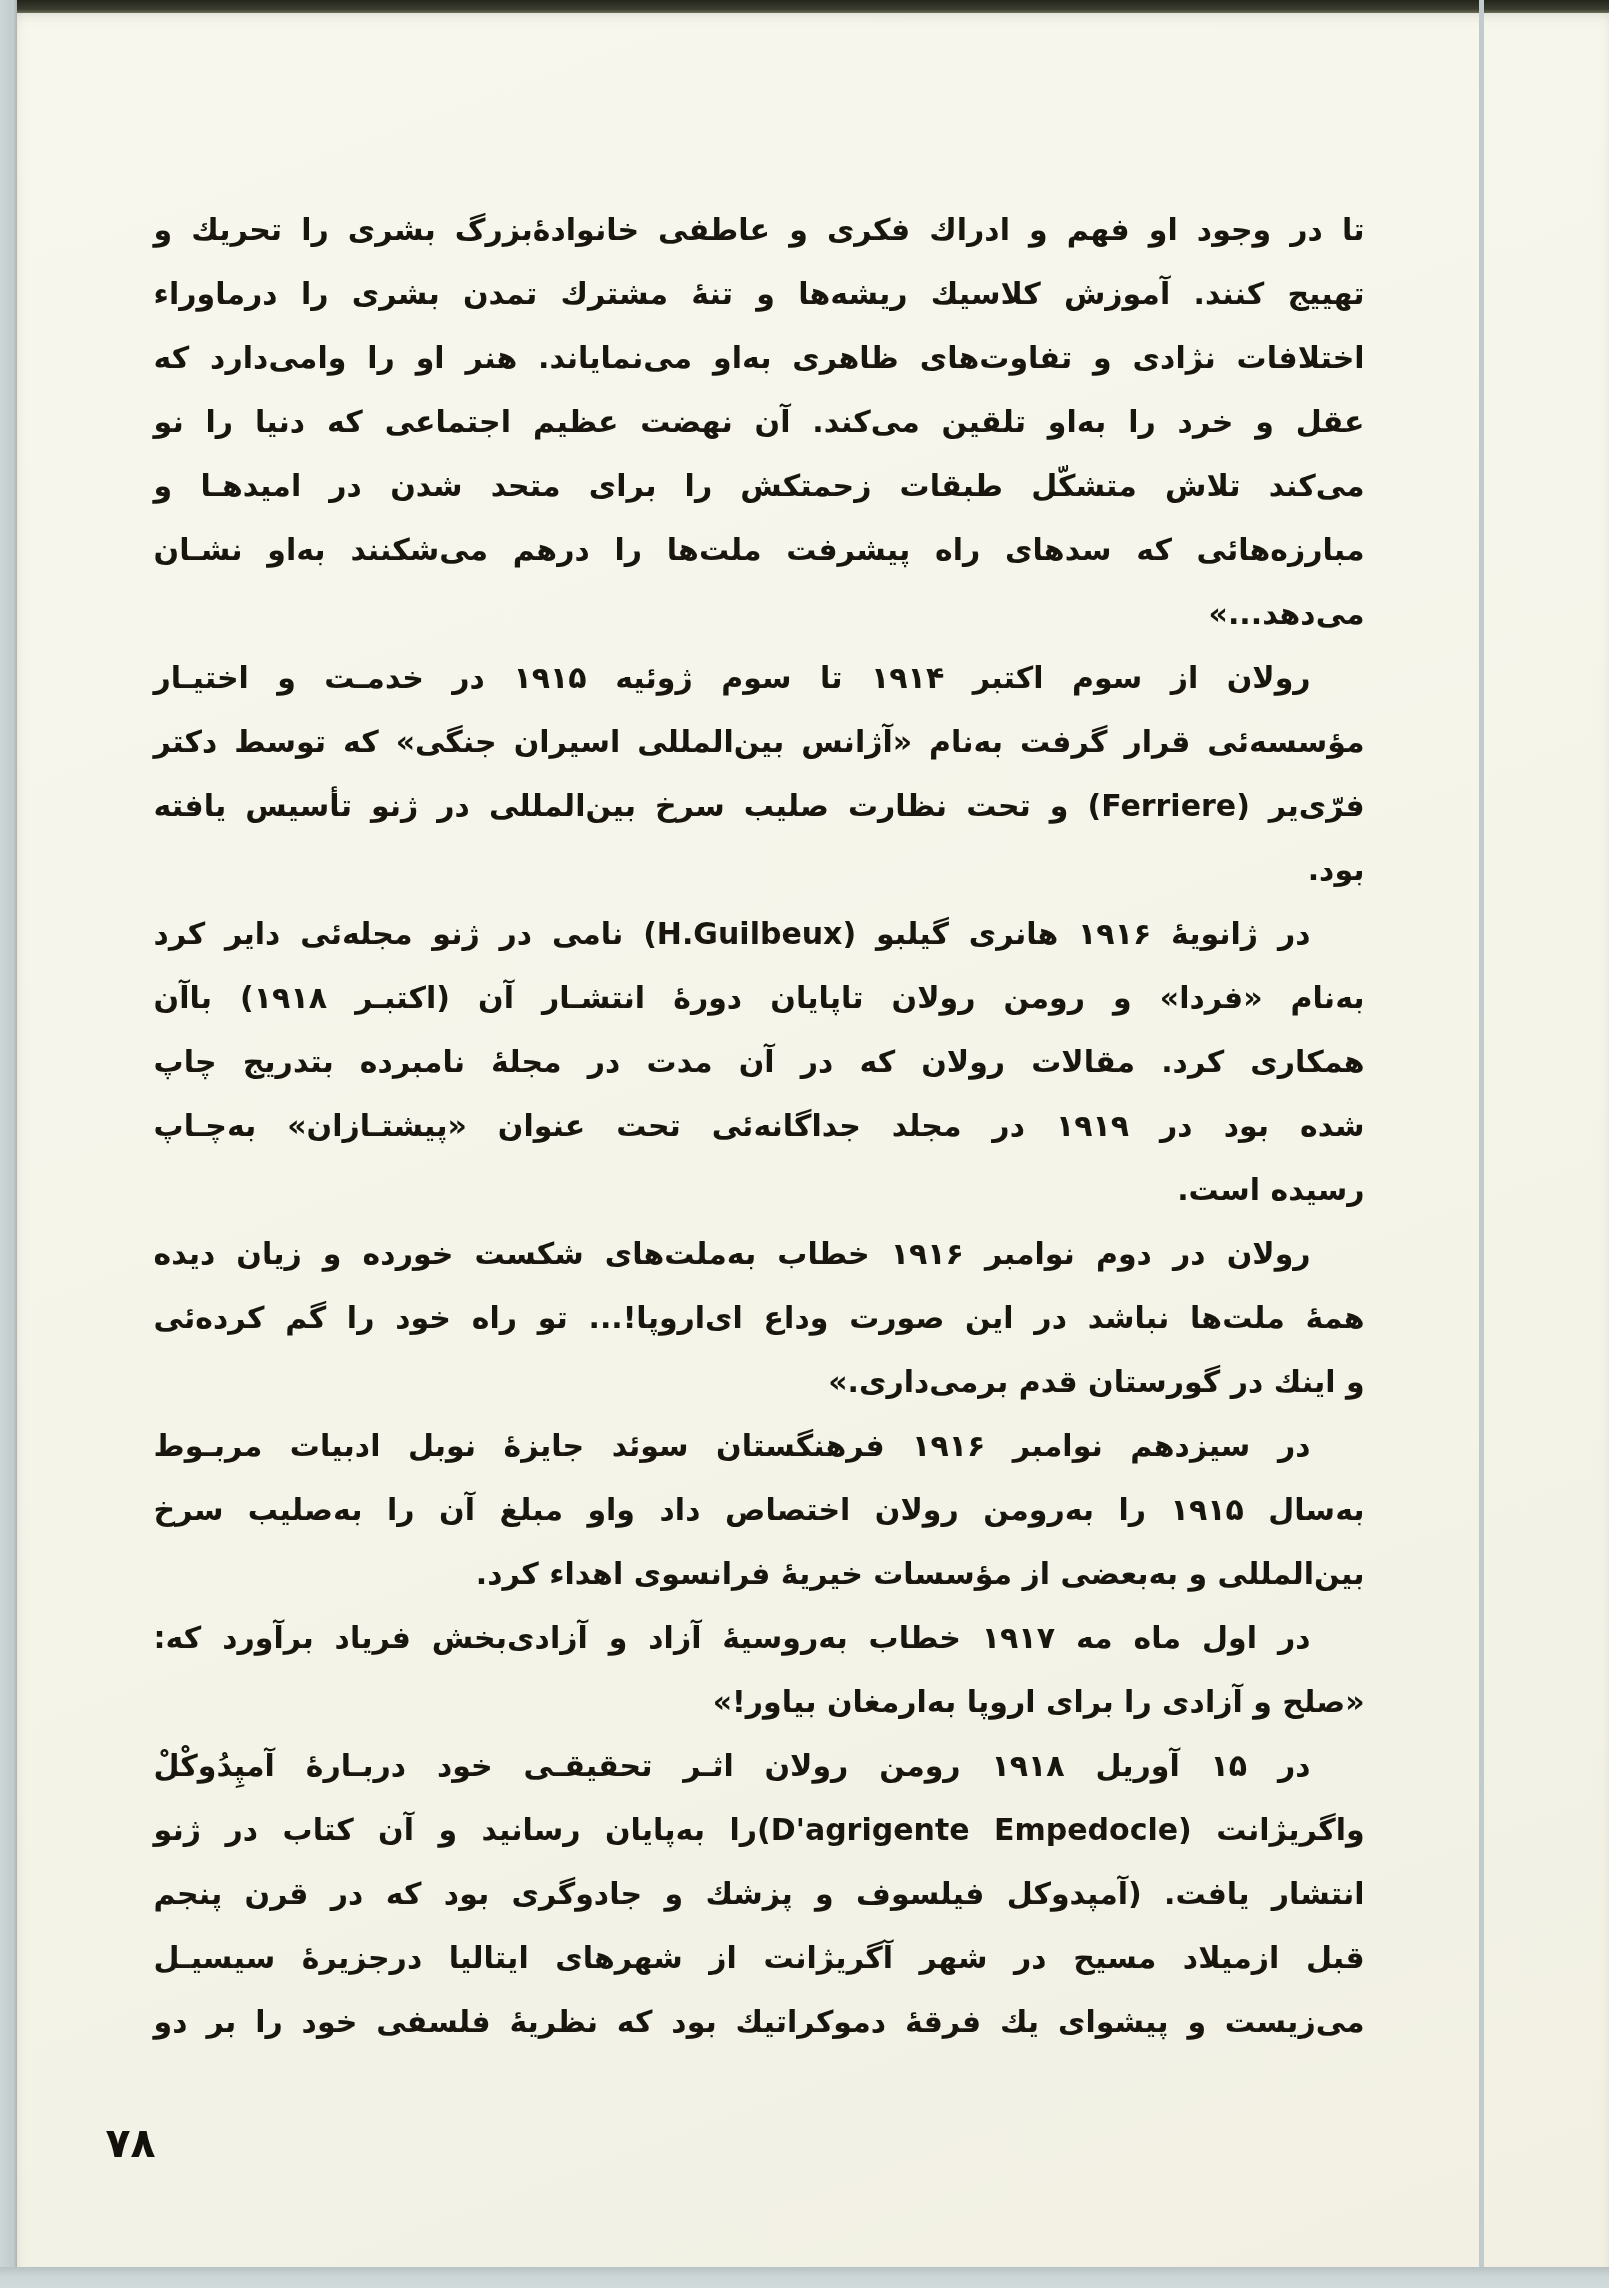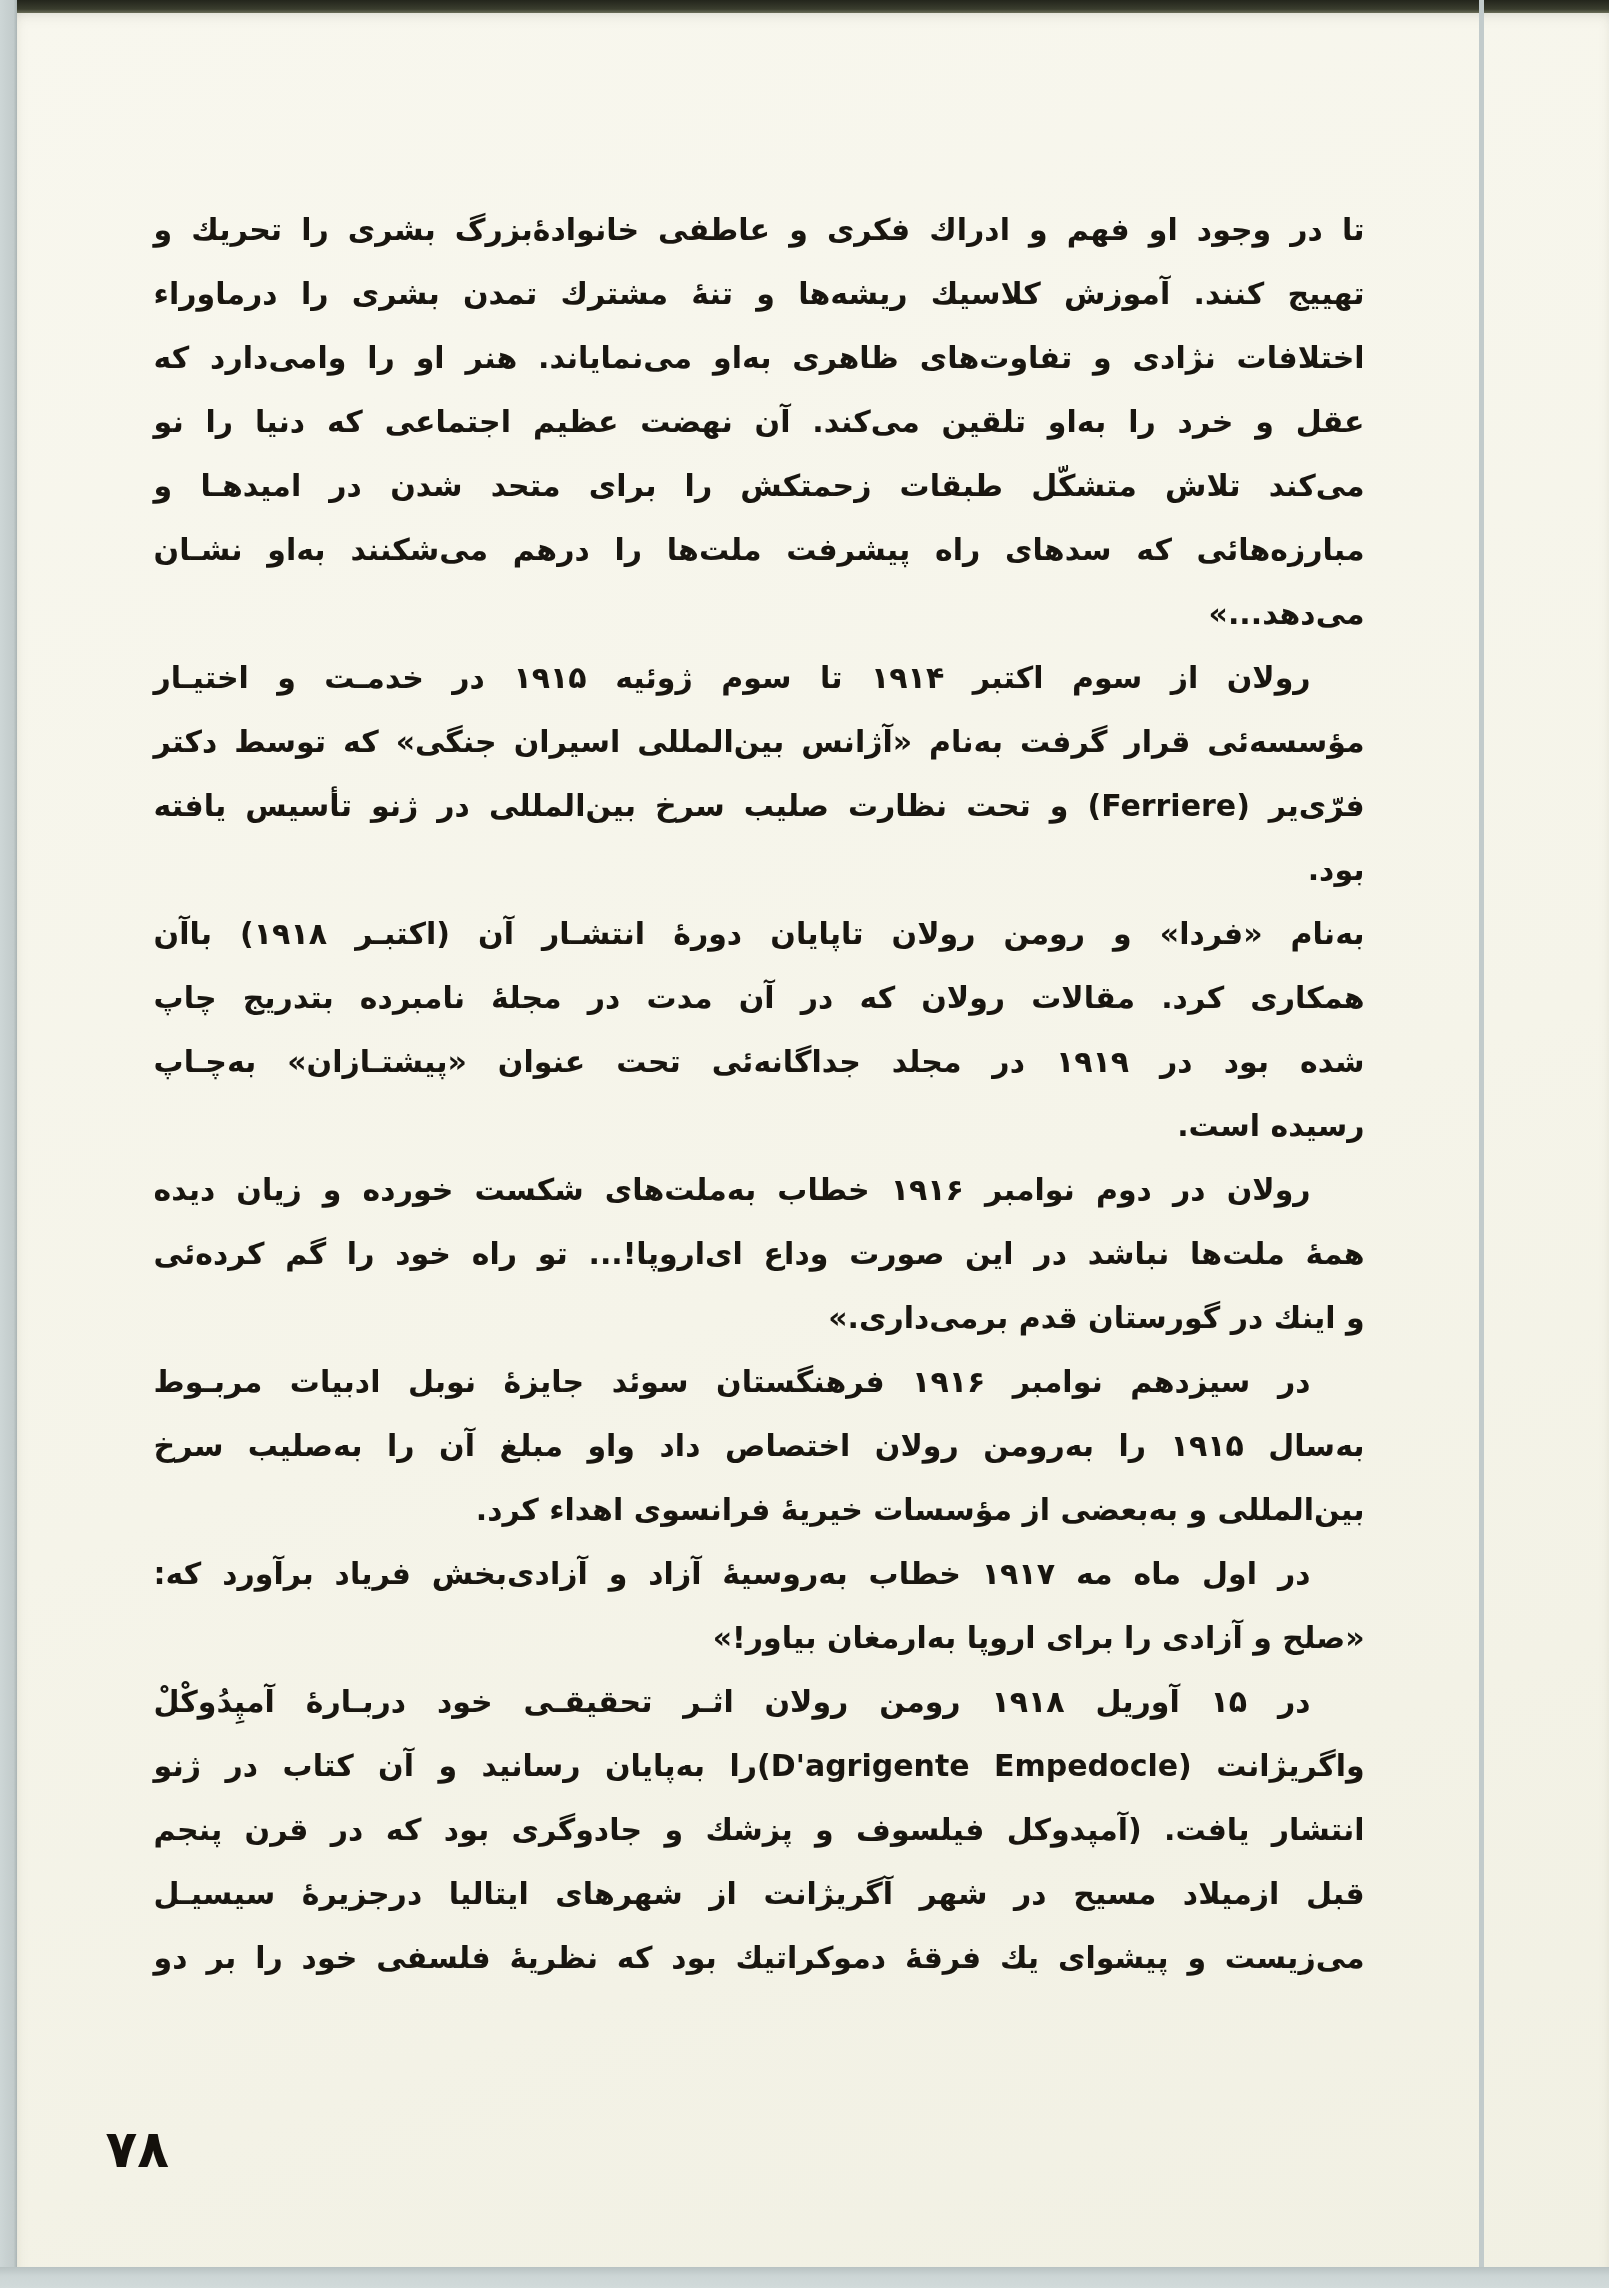--- a/index.html
+++ b/index.html
@@ -67,21 +67,21 @@
     white-space: normal;
     height: 64px;
     overflow: visible;
   }
   .ln.first { padding-right: 54px; }
   .ln.end  { text-align-last: right; }
   .page-number {
     position: absolute;
     left: 89px; top: 2119px;
     direction: rtl;
-    font-size: 52px;
+    font-size: 41px;
     font-weight: bold;
     color: #14110c;
   }
 </style>
 </head>
 <body>
 
 <div class="scan">
   <div class="page">
 
@@ -98,20 +98,21 @@
       </p>
 
       <p class="para">
         <span class="ln first">رولان از سوم اكتبر ۱۹۱۴ تا سوم ژوئيه ۱۹۱۵ در خدمـت و اختيـار</span>
         <span class="ln">مؤسسه‌ئى قرار گرفت به‌نام «آژانس بين‌المللى اسيران جنگى» كه توسط دكتر</span>
         <span class="ln">فرّى‌ير (Ferriere) و تحت نظارت صليب سرخ بين‌المللى در ژنو تأسيس يافته</span>
         <span class="ln end">بود.</span>
       </p>
 
       <p class="para">
+        <span class="ln first">در ژانويهٔ ۱۹۱۶ هانرى گيلبو (H.Guilbeux) نامى در ژنو مجله‌ئى داير كرد</span>
         <span class="ln">به‌نام «فردا» و رومن رولان تاپايان دورهٔ انتشـار آن (اكتبـر ۱۹۱۸) باآن</span>
         <span class="ln">همكارى كرد. مقالات رولان كه در آن مدت در مجلهٔ نامبرده بتدريج چاپ</span>
         <span class="ln">شده بود در ۱۹۱۹ در مجلد جداگانه‌ئى تحت عنوان «پيشتـازان» به‌چـاپ</span>
         <span class="ln end">رسيده است.</span>
       </p>
 
       <p class="para">
         <span class="ln first">رولان در دوم نوامبر ۱۹۱۶ خطاب به‌ملت‌هاى شكست خورده و زيان ديده</span>
         <span class="ln">همهٔ ملت‌ها نباشد در اين صورت وداع اى‌اروپا!... تو راه خود را گم كرده‌ئى</span>
         <span class="ln end">و اينك در گورستان قدم برمى‌دارى.»</span>

